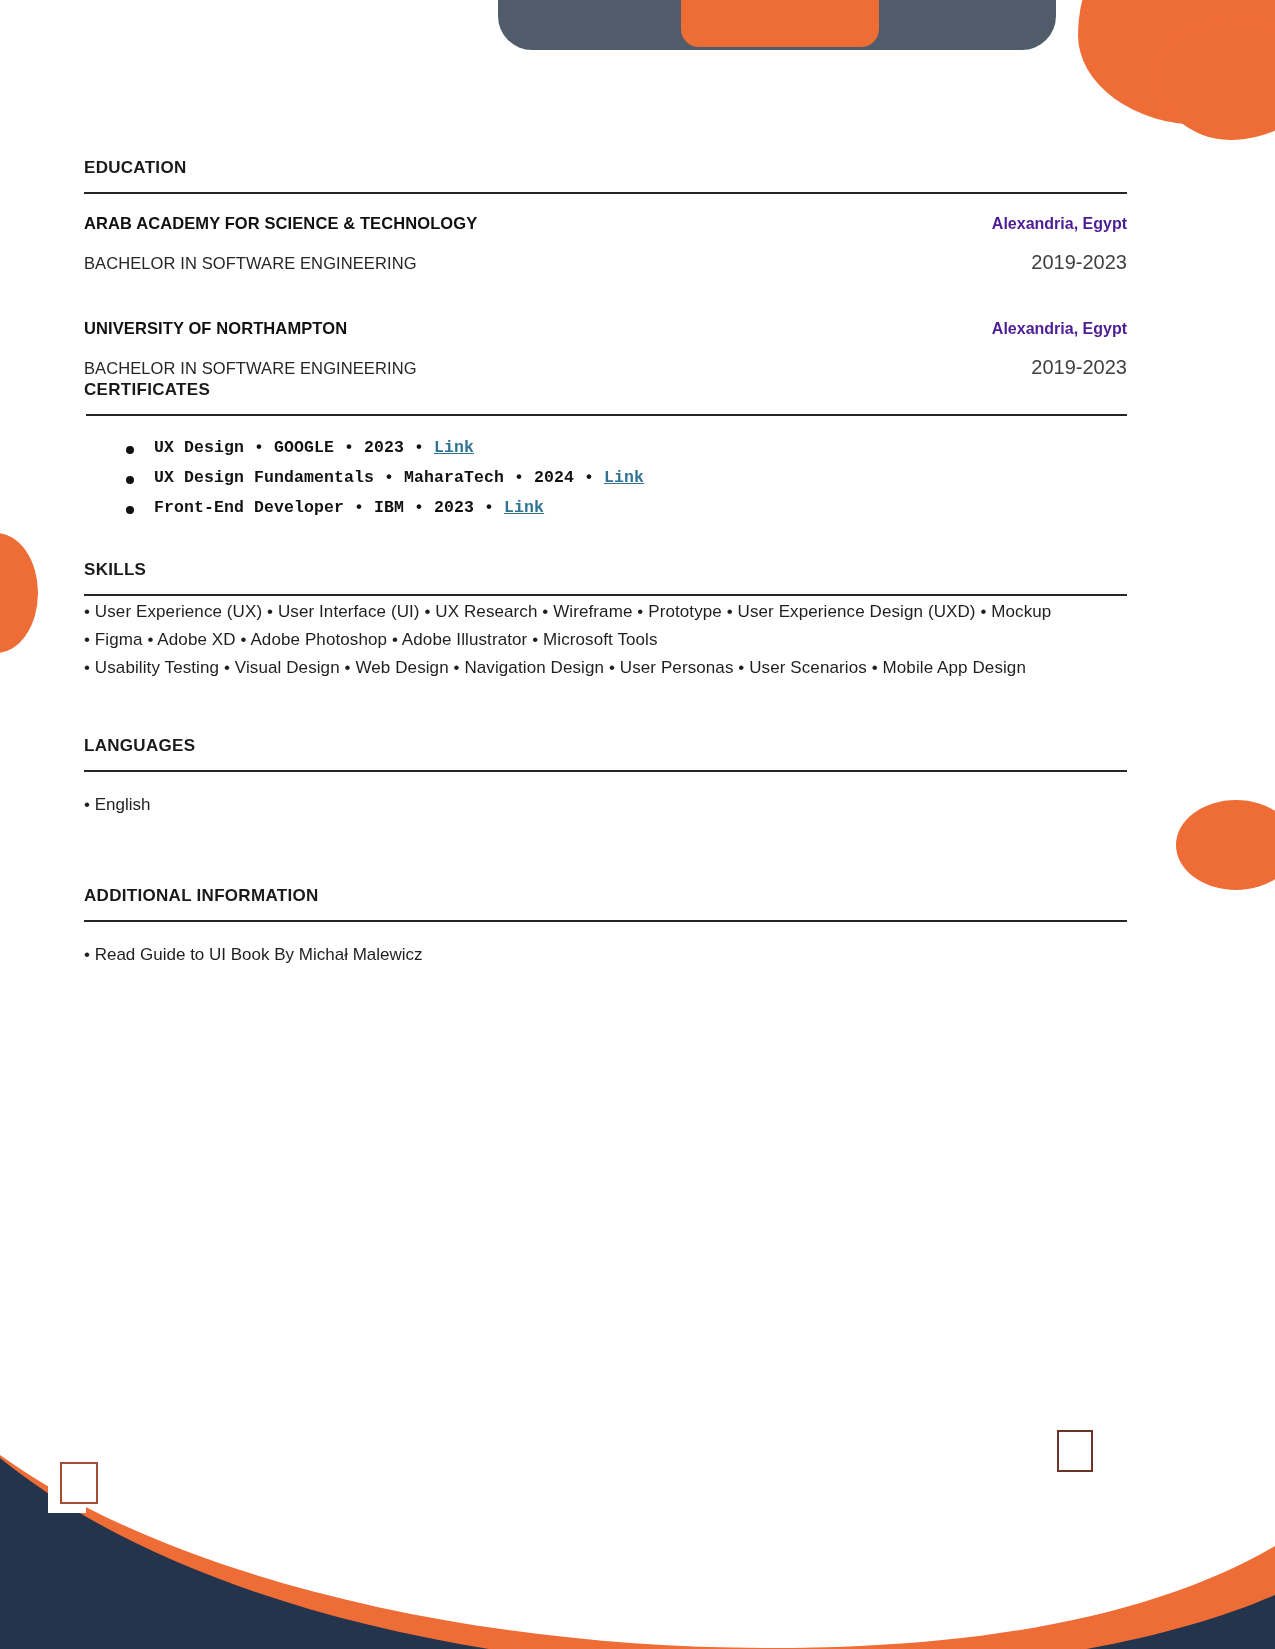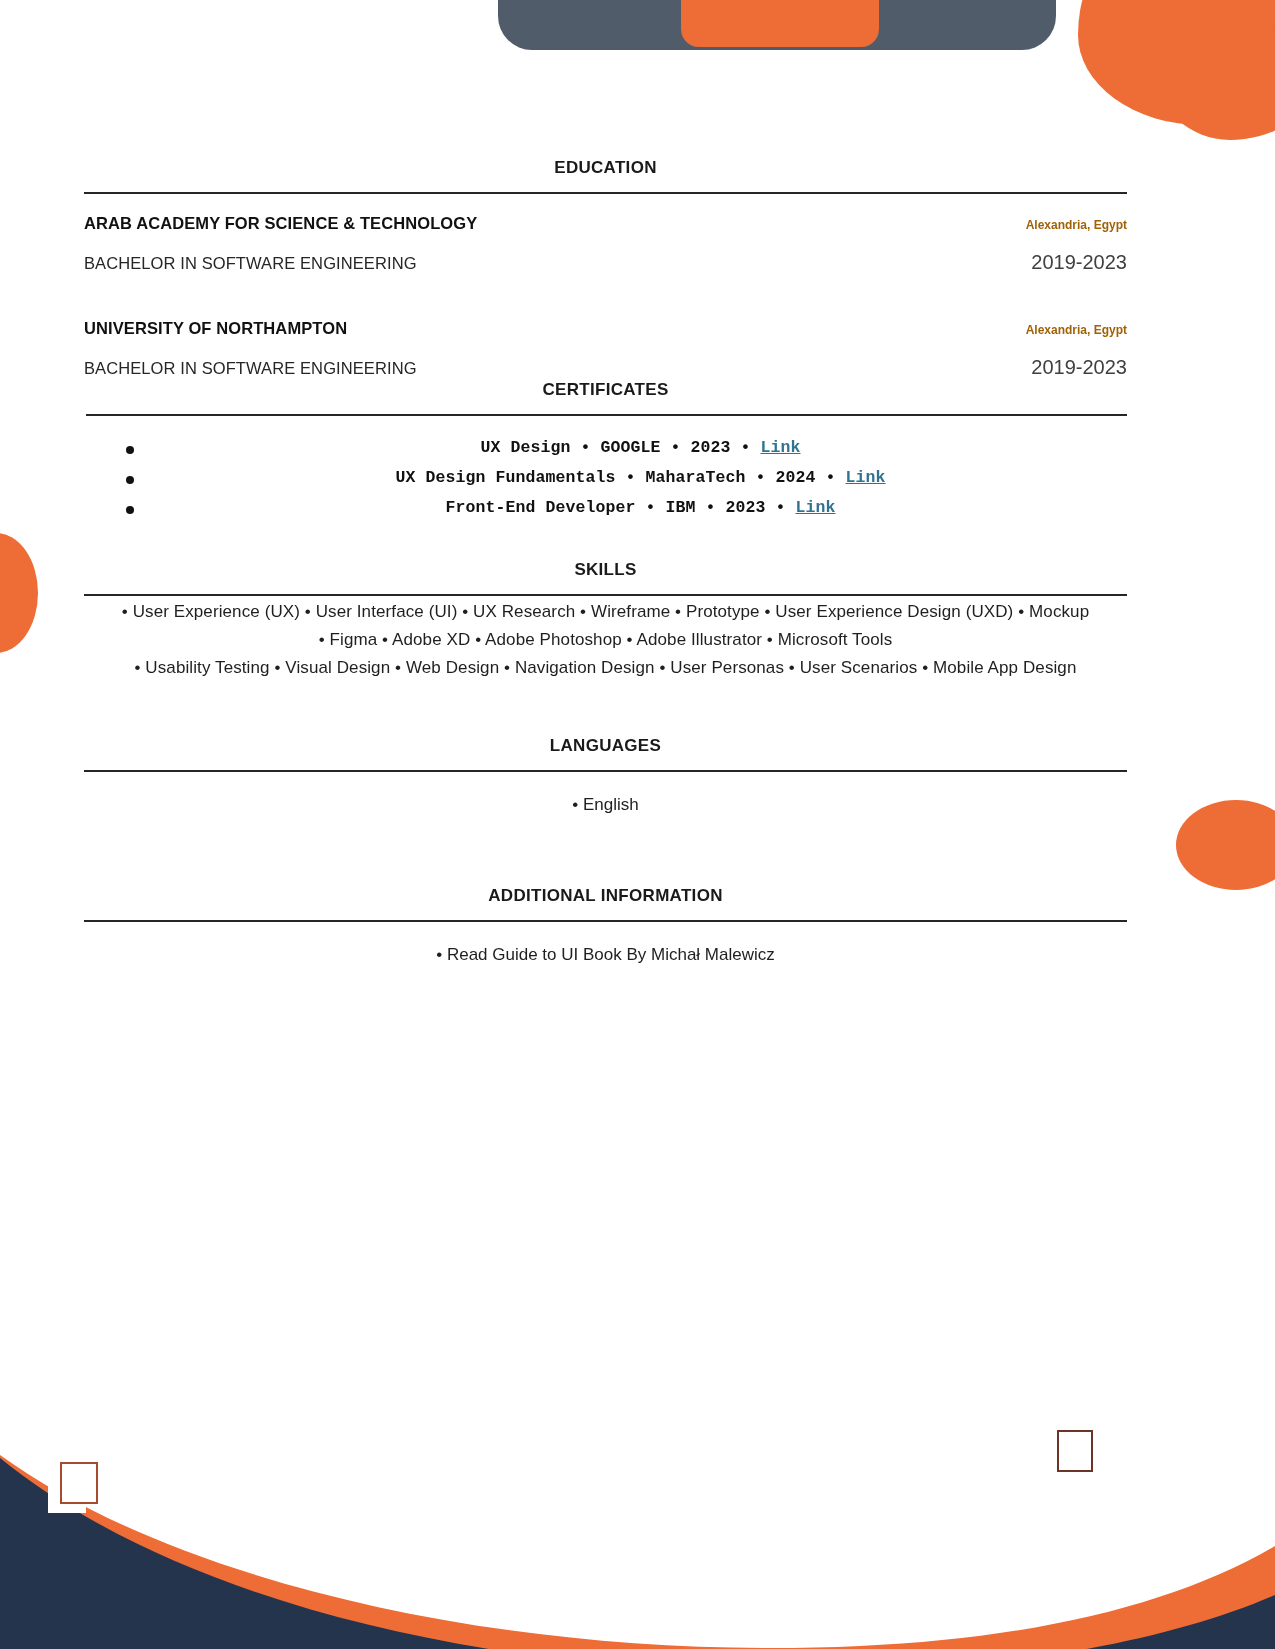--- a/index.html
+++ b/index.html
@@ -102,21 +102,21 @@
   }
 
   
   .content {
     position: absolute;
     left: 84px;
     top: 0;
     width: 1043px;
   }
 
-  .section { position: relative; text-align: center; }
+  .section { position: relative; }
 
   .section-title {
     font-size: 17px;
     font-weight: bold;
     letter-spacing: .3px;
     color: #1a1a1a;
     text-transform: uppercase;
   }
   .rule {
     border: 0;
@@ -133,23 +133,23 @@
     align-items: baseline;
     width: 100%;
   }
   .edu-school {
     font-size: 16.5px;
     font-weight: bold;
     color: #111;
     letter-spacing: .1px;
   }
   .edu-place {
-    font-size: 12px;
-    font-weight: bold;
-    color: #a16207;
+    font-size: 16px;
+    font-weight: bold;
+    color: #4c1d95;
   }
   .edu-degree {
     font-size: 16.5px;
     color: #262626;
     letter-spacing: .1px;
   }
   .edu-dates {
     font-size: 20px;
     color: #404040;
   }

